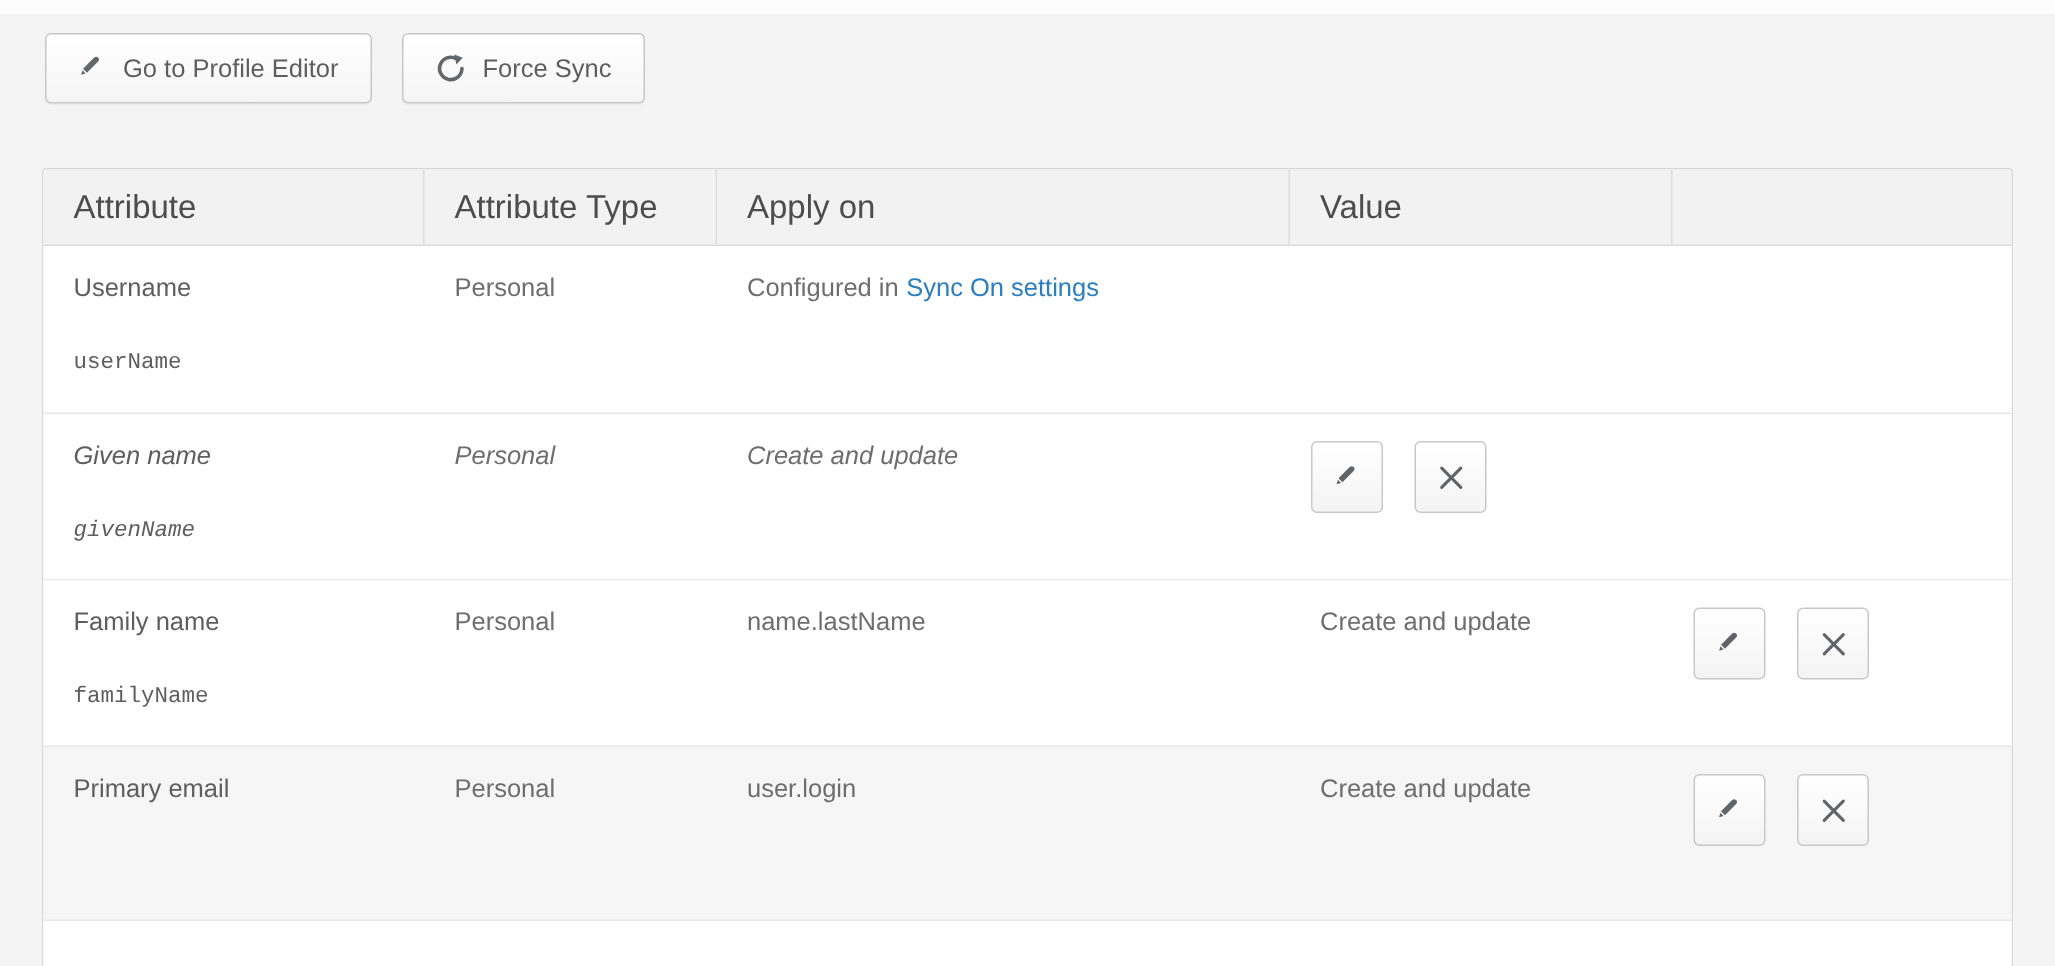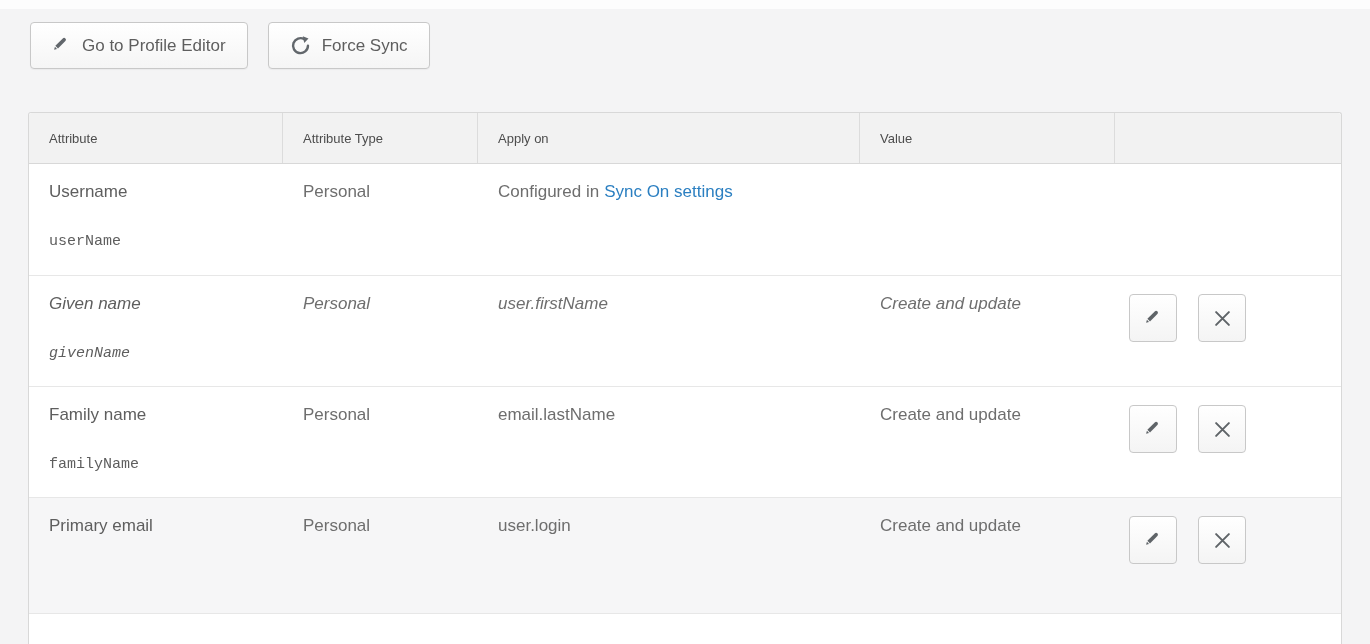--- a/index.html
+++ b/index.html
@@ -27,21 +27,21 @@
     border-radius:3px 3px 0 0;
     display:flex; flex-direction:column;
   }
   .grid-row { display:grid; grid-template-columns:254px 195px 382px 255px 1fr; }
   .thead {
     height:51px; background:#f2f2f2; border-bottom:1px solid #d8d8d8;
     border-radius:3px 3px 0 0;
   }
   .thead .cell {
     display:flex; align-items:center; padding-left:20px;
-    font-size:13px; color:#4d4d4d; border-right:1px solid #dcdcdc;
+    font-size:22px; color:#4d4d4d; border-right:1px solid #dcdcdc;
   }
   .thead .cell:last-child { border-right:none; }
   .trow { border-bottom:1px solid #e7e7e7; background:#ffffff; }
   .trow.highlight { background:#f6f6f7; }
   .trow .cell { padding:18px 10px 0 20px; font-size:17px; color:#6e6e6e; }
   .attr-label { color:#5e5e5e; display:block; }
   .attr-name {
     display:block; margin-top:31px;
     font-family:"Liberation Mono","DejaVu Sans Mono",monospace;
     font-size:15px; color:#5e5e5e;
@@ -112,21 +112,20 @@
     <div class="cell"></div>
     <div class="cell"></div>
   </div>
 
   <div class="grid-row trow row-givenname">
     <div class="cell">
       <span class="attr-label">Given name</span>
       <span class="attr-name">givenName</span>
     </div>
     <div class="cell">Personal</div>
-    <div class="cell">user.firstName</div>
     <div class="cell">Create and update</div>
     <div class="cell actions-cell">
       <button class="icon-btn">
         <span class="icon-wrap">
           <svg width="19" height="19" viewBox="0 0 20 20">
               <path d="M6.3 13.1 L14.1 5.3 a1.95 1.95 0 0 0 -2.76 -2.76 L3.54 10.34 Z" fill="#5f6468"></path>
               <path d="M3.1 11.4 L5.3 13.6 L2.2 14.5 Z" fill="#5f6468"></path>
             </svg>
         </span>
       </button>
@@ -139,21 +138,21 @@
       </button>
     </div>
   </div>
 
   <div class="grid-row trow row-familyname">
     <div class="cell">
       <span class="attr-label">Family name</span>
       <span class="attr-name">familyName</span>
     </div>
     <div class="cell">Personal</div>
-    <div class="cell">email.lastName</div>
+    <div class="cell">name.lastName</div>
     <div class="cell">Create and update</div>
     <div class="cell actions-cell">
       <button class="icon-btn">
         <span class="icon-wrap">
           <svg width="19" height="19" viewBox="0 0 20 20">
               <path d="M6.3 13.1 L14.1 5.3 a1.95 1.95 0 0 0 -2.76 -2.76 L3.54 10.34 Z" fill="#5f6468"></path>
               <path d="M3.1 11.4 L5.3 13.6 L2.2 14.5 Z" fill="#5f6468"></path>
             </svg>
         </span>
       </button>

